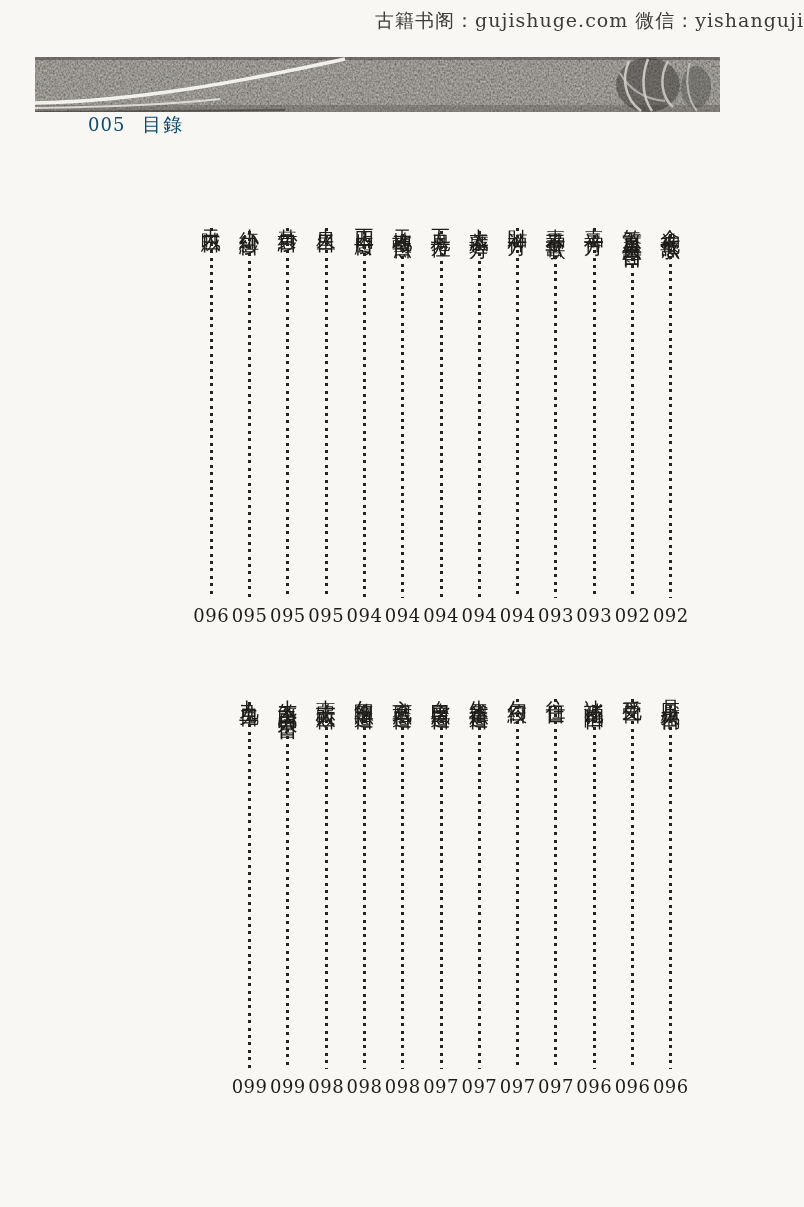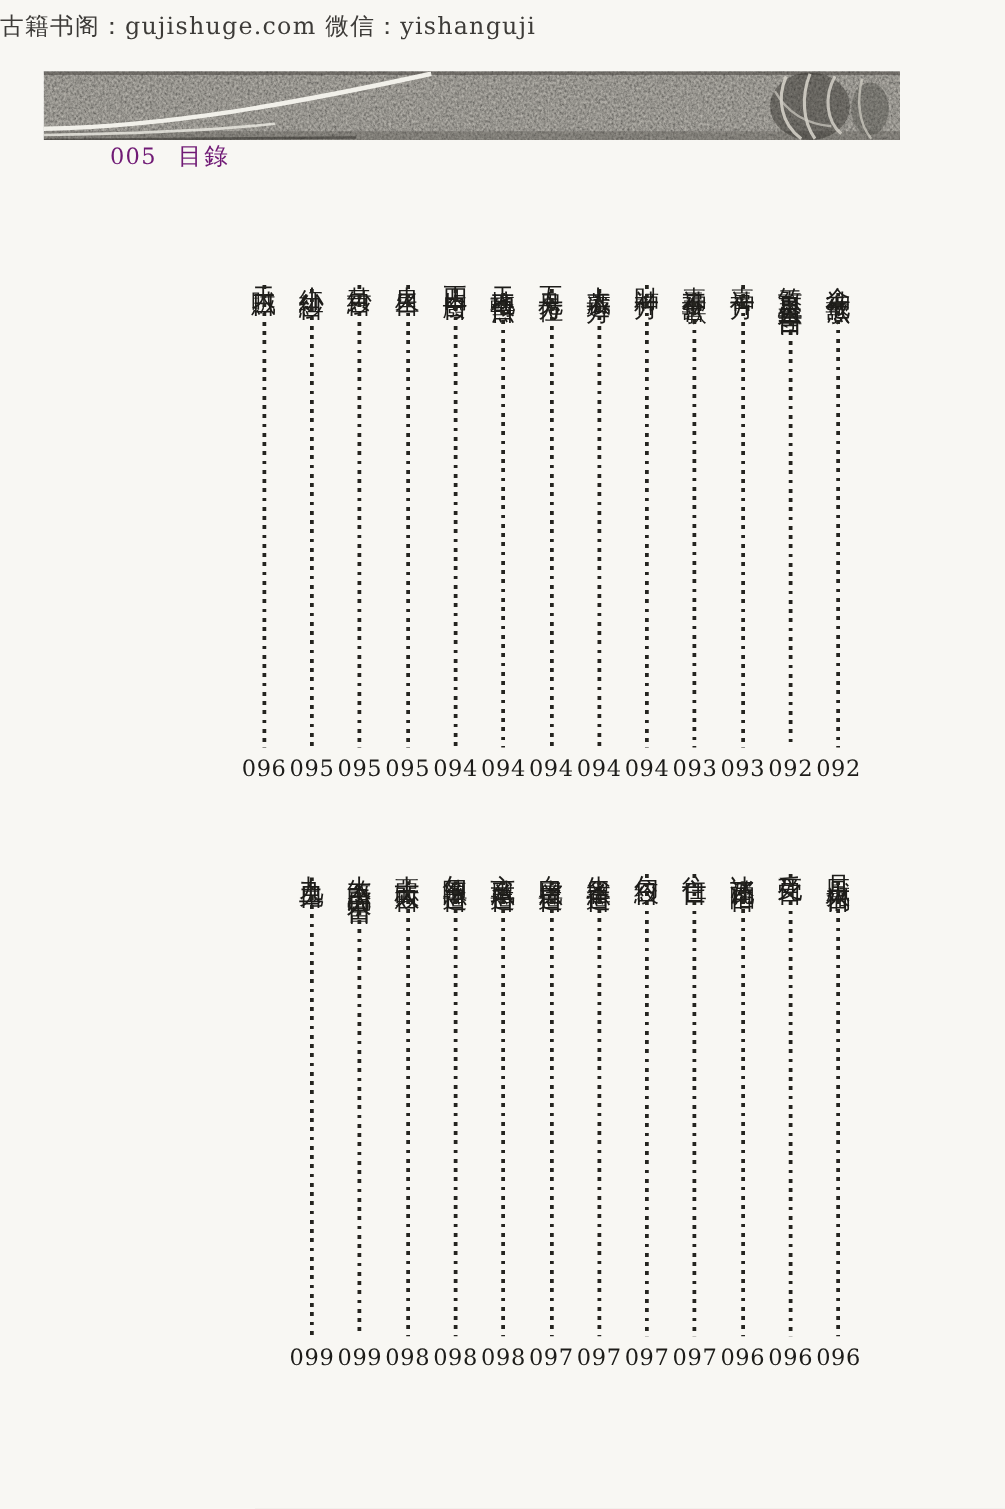--- a/index.html
+++ b/index.html
@@ -6,32 +6,32 @@
   .page {
     position: relative;
     width: 804px; height: 1207px;
     margin: 0 auto;
     background: #f8f7f3;
     font-family: "DejaVu Serif", "Liberation Serif", serif;
     overflow: hidden;
   }
   .watermark {
     position: absolute; top: 8px; left: 0; width: 100%;
-    text-align: left;
+    text-align: right;
     font-size: 19px; letter-spacing: 1px;
     color: #3d3b38;
   }
   .banner {
     position: absolute; left: 35px; top: 57px;
     width: 685px; height: 55px; display: block;
   }
   .page-label {
     position: absolute; left: 88px; top: 112px;
     display: flex; gap: 17px; align-items: baseline;
-    color: #701a75;
+    color: #0c4a6e;
   }
   .page-label .num { font-size: 18px; letter-spacing: 1px; }
   .page-label .ttl { font-size: 19px; font-weight: normal; letter-spacing: 2px; }
 
   .toc-block {
     position: absolute;
     display: flex; flex-direction: row-reverse;
   }
   .toc-block.b1 { left: 192px; top: 213px; width: 498px; height: 414px; }
   .toc-block.b2 { left: 230px; top: 684px; width: 460px; height: 414px; }

